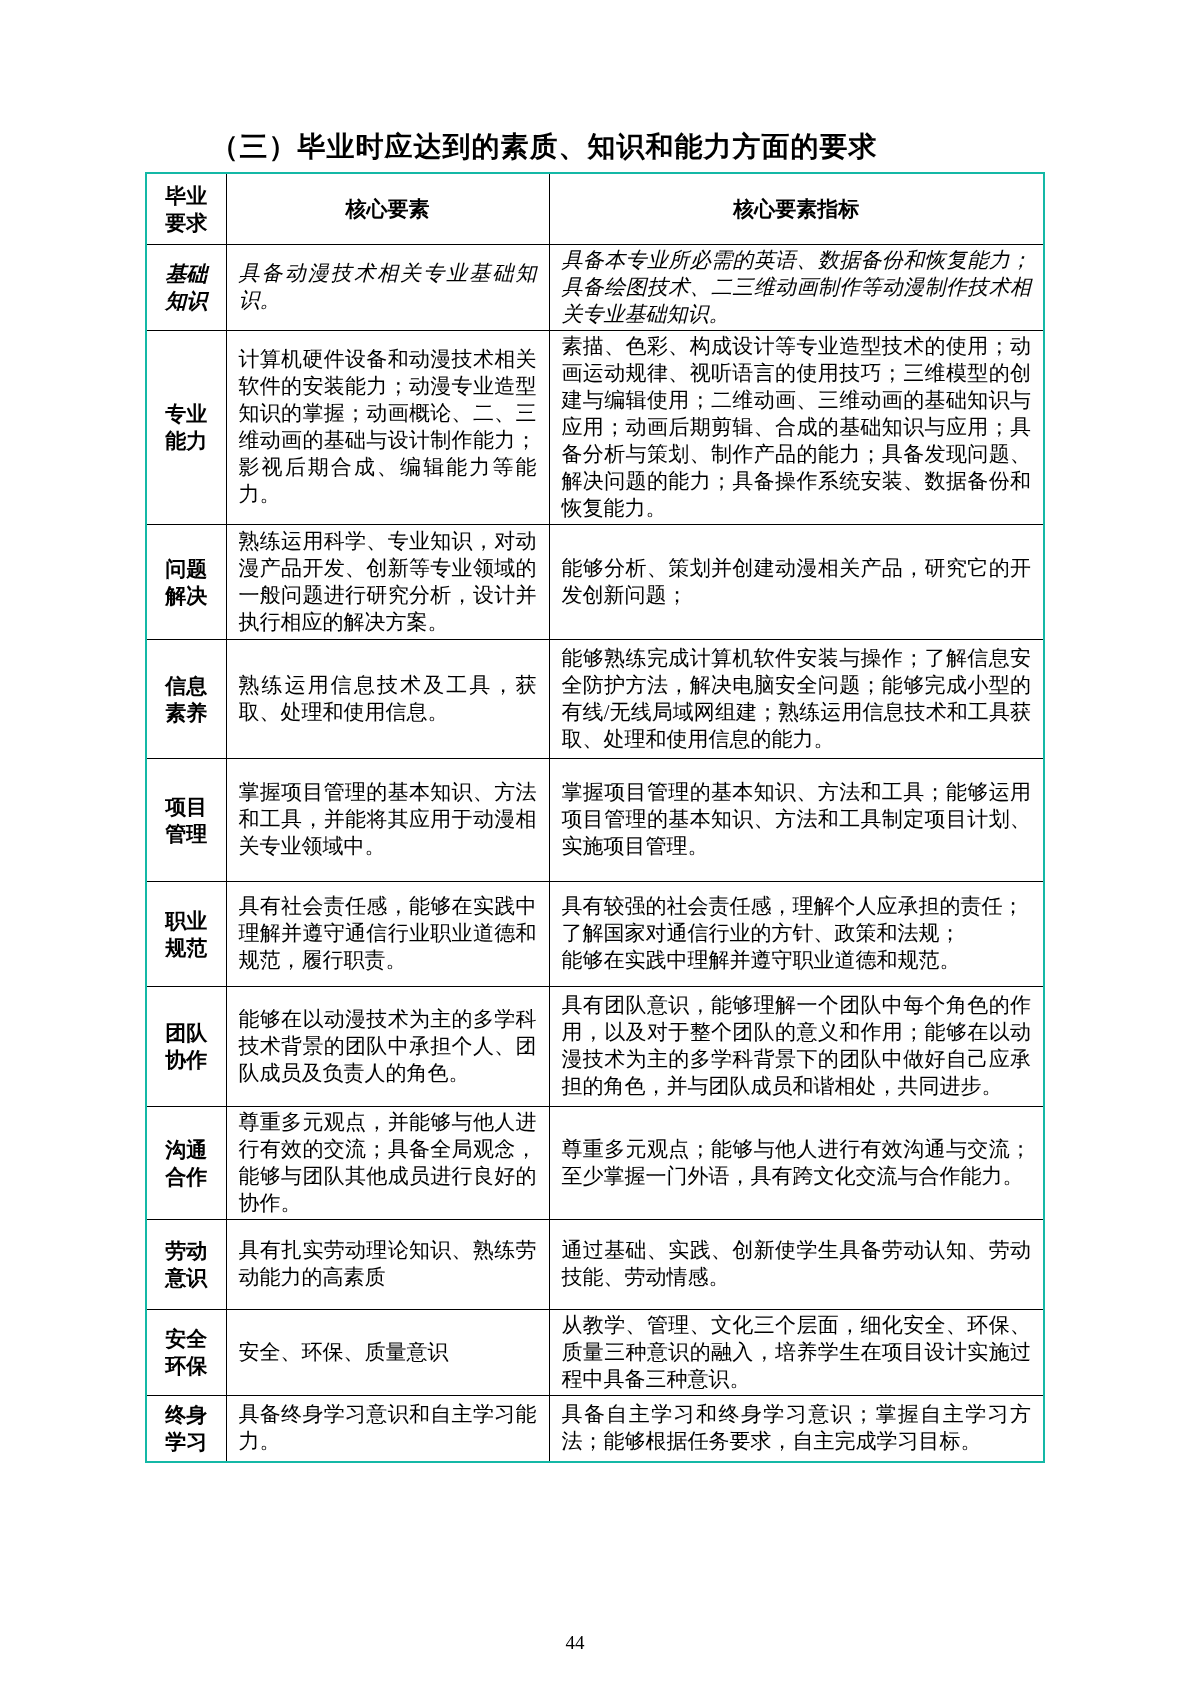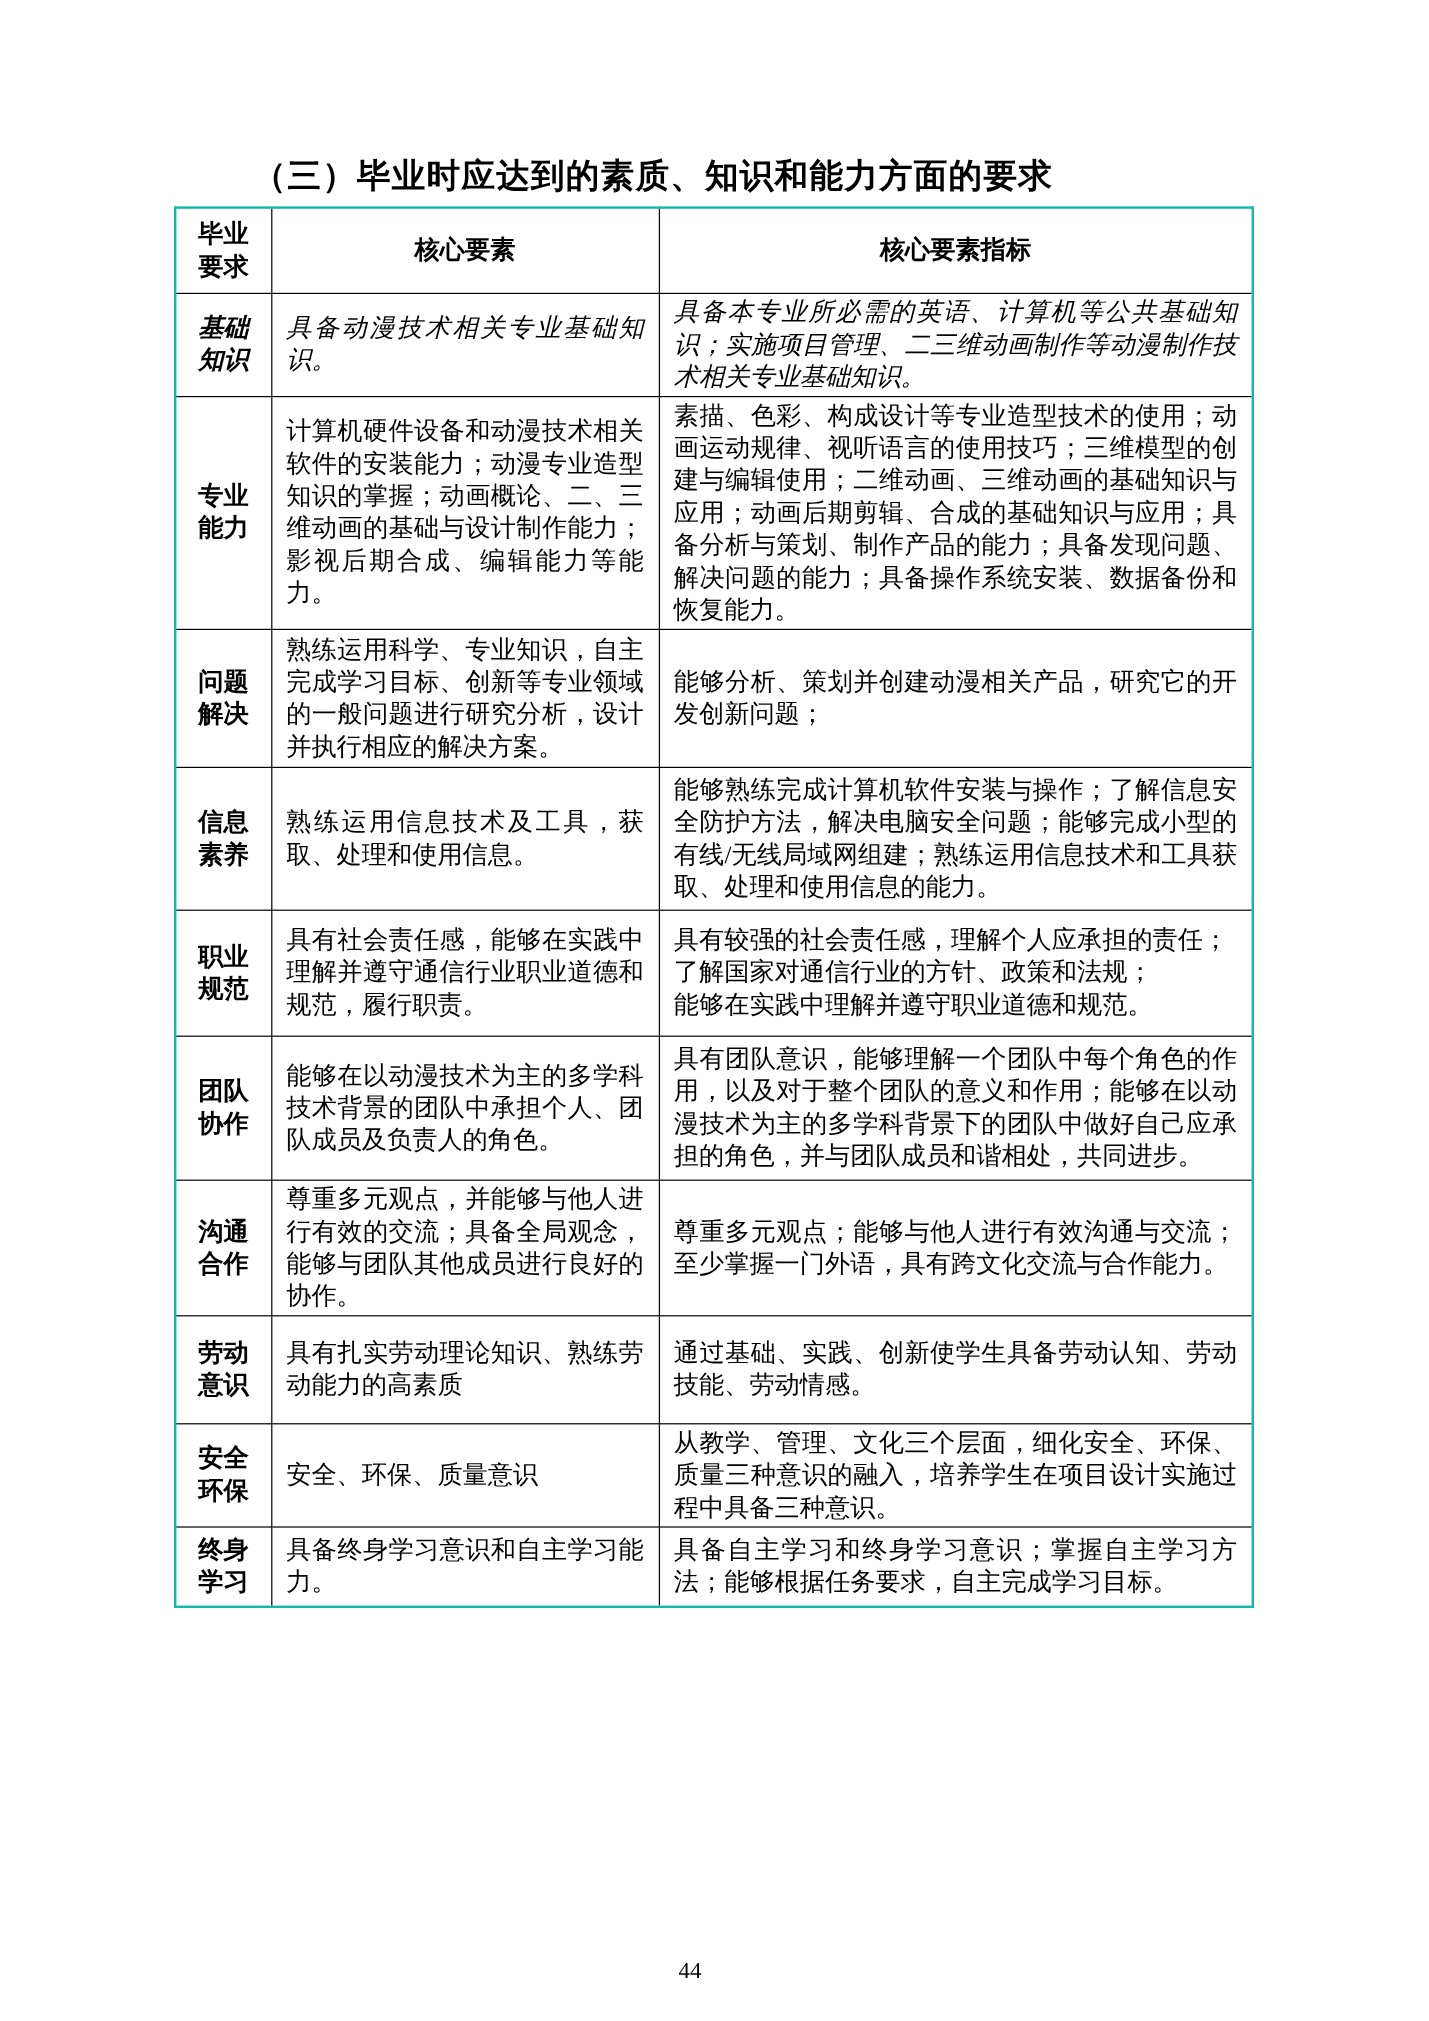--- a/index.html
+++ b/index.html
@@ -103,36 +103,41 @@
     </colgroup>
     <tbody>
         <tr style="height:71px;">
       <th class="head-cell head-req">毕业要求</th>
       <th class="head-cell">核心要素</th>
       <th class="head-cell">核心要素指标</th>
     </tr>
     <tr style="height:82px;font-style:italic;">
       <td class="cell-req">基础知识</td>
       <td class="cell-elem">具备动漫技术相关专业基础知识。</td>
-      <td class="cell-ind">具备本专业所必需的英语、计算机等公共基础知识；实施项目管理、二三维动画制作等动漫制作技术相关专业基础知识。</td>
+      <td class="cell-ind">具备本专业所必需的英语、数据备份和恢复能力；具备绘图技术、二三维动画制作等动漫制作技术相关专业基础知识。</td>
     </tr>
     <tr style="height:192px;">
       <td class="cell-req">专业能力</td>
       <td class="cell-elem">计算机硬件设备和动漫技术相关软件的安装能力；动漫专业造型知识的掌握；动画概论、二、三维动画的基础与设计制作能力；影视后期合成、编辑能力等能力。</td>
       <td class="cell-ind">素描、色彩、构成设计等专业造型技术的使用；动画运动规律、视听语言的使用技巧；三维模型的创建与编辑使用；二维动画、三维动画的基础知识与应用；动画后期剪辑、合成的基础知识与应用；具备分析与策划、制作产品的能力；具备发现问题、解决问题的能力；具备操作系统安装、数据备份和恢复能力。</td>
     </tr>
     <tr style="height:115px;">
       <td class="cell-req">问题解决</td>
-      <td class="cell-elem">熟练运用科学、专业知识，自主完成学习目标、创新等专业领域的一般问题进行研究分析，设计并执行相应的解决方案。</td>
+      <td class="cell-elem">熟练运用科学、专业知识，对动漫产品开发、创新等专业领域的一般问题进行研究分析，设计并执行相应的解决方案。</td>
       <td class="cell-ind">能够分析、策划并创建动漫相关产品，研究它的开发创新问题；</td>
     </tr>
     <tr style="height:119px;">
       <td class="cell-req">信息素养</td>
       <td class="cell-elem">熟练运用信息技术及工具，获取、处理和使用信息。</td>
       <td class="cell-ind">能够熟练完成计算机软件安装与操作；了解信息安全防护方法，解决电脑安全问题；能够完成小型的有线/无线局域网组建；熟练运用信息技术和工具获取、处理和使用信息的能力。</td>
+    </tr>
+    <tr style="height:123px;">
+      <td class="cell-req">项目管理</td>
+      <td class="cell-elem">掌握项目管理的基本知识、方法和工具，并能将其应用于动漫相关专业领域中。</td>
+      <td class="cell-ind">掌握项目管理的基本知识、方法和工具；能够运用项目管理的基本知识、方法和工具制定项目计划、实施项目管理。</td>
     </tr>
     <tr style="height:105px;">
       <td class="cell-req">职业规范</td>
       <td class="cell-elem">具有社会责任感，能够在实践中理解并遵守通信行业职业道德和规范，履行职责。</td>
       <td class="cell-ind">具有较强的社会责任感，理解个人应承担的责任；
 了解国家对通信行业的方针、政策和法规；
 能够在实践中理解并遵守职业道德和规范。</td>
     </tr>
     <tr style="height:120px;">
       <td class="cell-req">团队协作</td>

